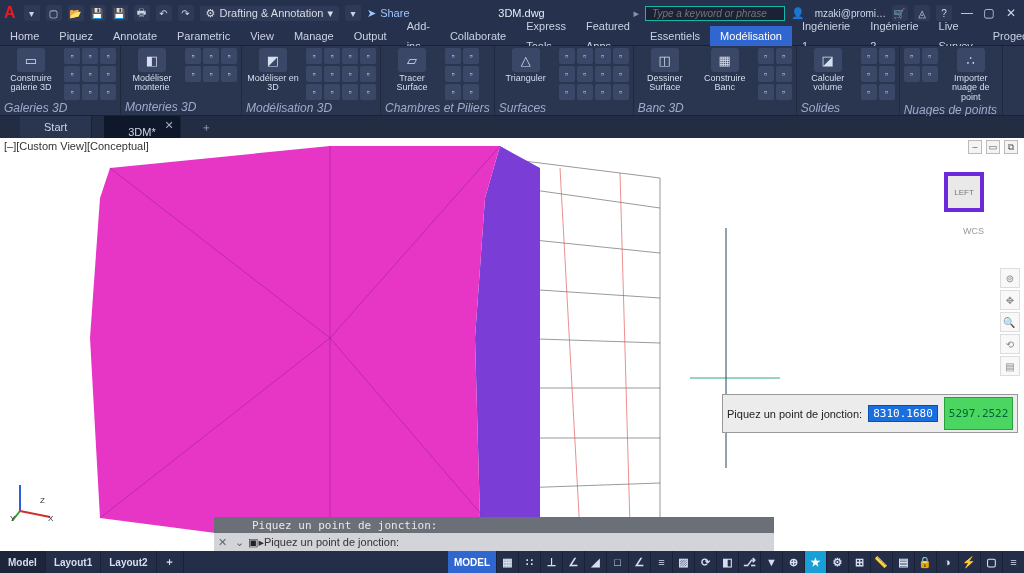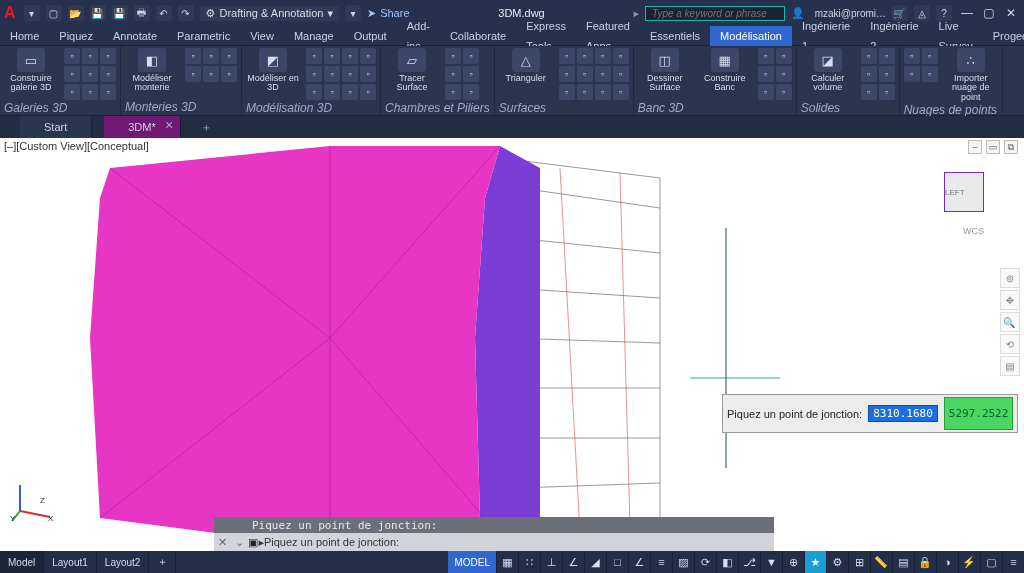--- a/index.html
+++ b/index.html
@@ -32,48 +32,48 @@
   .bigbtn { display: flex; flex-direction: column; align-items: center; gap: 2px; width: 54px; }
   .bigbtn .ico { width: 28px; height: 24px; background: #3a4766; border-radius: 3px; display:flex;align-items:center;justify-content:center;font-size:13px;color:#d6deef; }
   .bigbtn .txt { font-size: 9px; text-align: center; line-height: 1.05; color: #d6deef; }
   .smallgrid { display: grid; grid-template-columns: repeat(3, 16px); grid-auto-rows: 16px; gap: 2px; }
   .smallgrid .sm { width: 16px; height: 16px; background: #3a4766; border-radius: 2px; font-size: 9px; display:flex;align-items:center;justify-content:center;color:#cfd6e6; }
   .smallgrid.cols4 { grid-template-columns: repeat(4, 16px); }
 
   
   .doctabs { display: flex; height: 22px; background: #222c43; align-items: stretch; padding-left: 20px; gap: 12px; }
   .doctabs .dt { display:flex;align-items:center; padding: 0 24px; background: #2a3550; font-size: 11px; color:#cfd6e6; border-right:1px solid #1a2136; position:relative; }
-  .doctabs .dt.active { background: #701a75; }
+  .doctabs .dt.active { background: #0f172a; align-items: flex-end; }
   .doctabs .close { position:absolute; right:6px; top:3px; font-size:11px; color:#9faaca; }
   .doctabs .plus { padding:0 8px; display:flex;align-items:center;color:#9faaca; }
 
   
   .canvas { flex:1; position:relative; background:#fff; overflow:hidden; }
   .viewlabel { position:absolute; left:4px; top:2px; font-size:11px; color:#333; }
-  .viewcube { position:absolute; right:40px; top:34px; width:40px; height:40px; background:#e9e9ea; border:1px solid #6d28d9; display:flex;align-items:center;font-size:8px;color:#777; }
+  .viewcube { position:absolute; right:40px; top:34px; width:40px; height:40px; background:#e9e9ea; border:4px solid #6d28d9; display:flex;align-items:center;justify-content:center;font-size:8px;color:#777; }
   .wcs { position:absolute; right:40px; top:88px; font-size:9px; color:#999; }
   .canvas-tools { position:absolute; right:6px; top:2px; display:flex; gap:4px; }
   .canvas-tools span { width:14px;height:14px;border:1px solid #bbb;background:#f4f4f4;font-size:9px;display:flex;align-items:center;justify-content:center;color:#555; }
   .vtoolbar { position:absolute; right:4px; top:130px; width:20px; display:flex; flex-direction:column; gap:2px; }
   .vtoolbar .vt { width:20px;height:20px;border:1px solid #ddd;background:#f8f8f8;display:flex;align-items:center;justify-content:center;font-size:10px;color:#888; }
 
   .axis { position:absolute; left:10px; bottom:30px; width:44px; height:44px; }
 
   .tooltip { position:absolute; left:722px; top:256px; display:flex; align-items:center; gap:6px; background:#ececec; border:1px solid #999; padding:2px 4px; font-size:11px; color:#222; }
   .tooltip .val1 { background:#1a6fe0; border:1px solid #0e4fa8; color:#fff; padding:1px 4px; font-family: monospace; font-size:11px;}
   .tooltip .val2 { background:#4bd662; border:1px solid #2aa03c; color:#063; padding:9px 4px; font-family: monospace; font-size:11px;}
 
   .cmdbar { position:absolute; left:214px; bottom:0; height:34px; width:560px; display:flex; flex-direction:column; }
   .cmdhist { background:#6b6f77; color:#e8e8e8; height:16px; font-family: monospace; font-size:11px; padding-left:38px; display:flex;align-items:center; }
   .cmdline { background:#d2d4d9; color:#222; height:18px; display:flex; align-items:center; font-family: monospace; font-size:11px; }
   .cmdline .ctrl { width:34px; display:flex; justify-content:space-around; color:#666; }
   .cmdline .prompt { color:#333; }
 
   
-  .statusbar { height:22px; background:#242e48; display:flex; align-items:stretch; font-size:10px; color:#d6deef; }
+  .statusbar { height:22px; background:#242e48; display:flex; align-items:stretch; font-size:10px; color:#d6deef;font-weight:bold; }
   .statusbar .seg { display:flex;align-items:center; padding:0 8px; border-right:1px solid #1a2136; white-space:nowrap; }
   .statusbar .modeltab { background:#1c2539; }
   .statusbar .mdl { background:#2f66d0; color:#fff; padding:0 6px; display:flex;align-items:center;}
   .statusbar .icons { display:flex; }
   .statusbar .icons span { width:22px; display:flex;align-items:center;justify-content:center;border-left:1px solid #1a2136; font-size:11px;}
   .statusbar .icons span.hl { background:#18a0d6; color:#fff; }
 </style>
 </head>
 <body>
 

